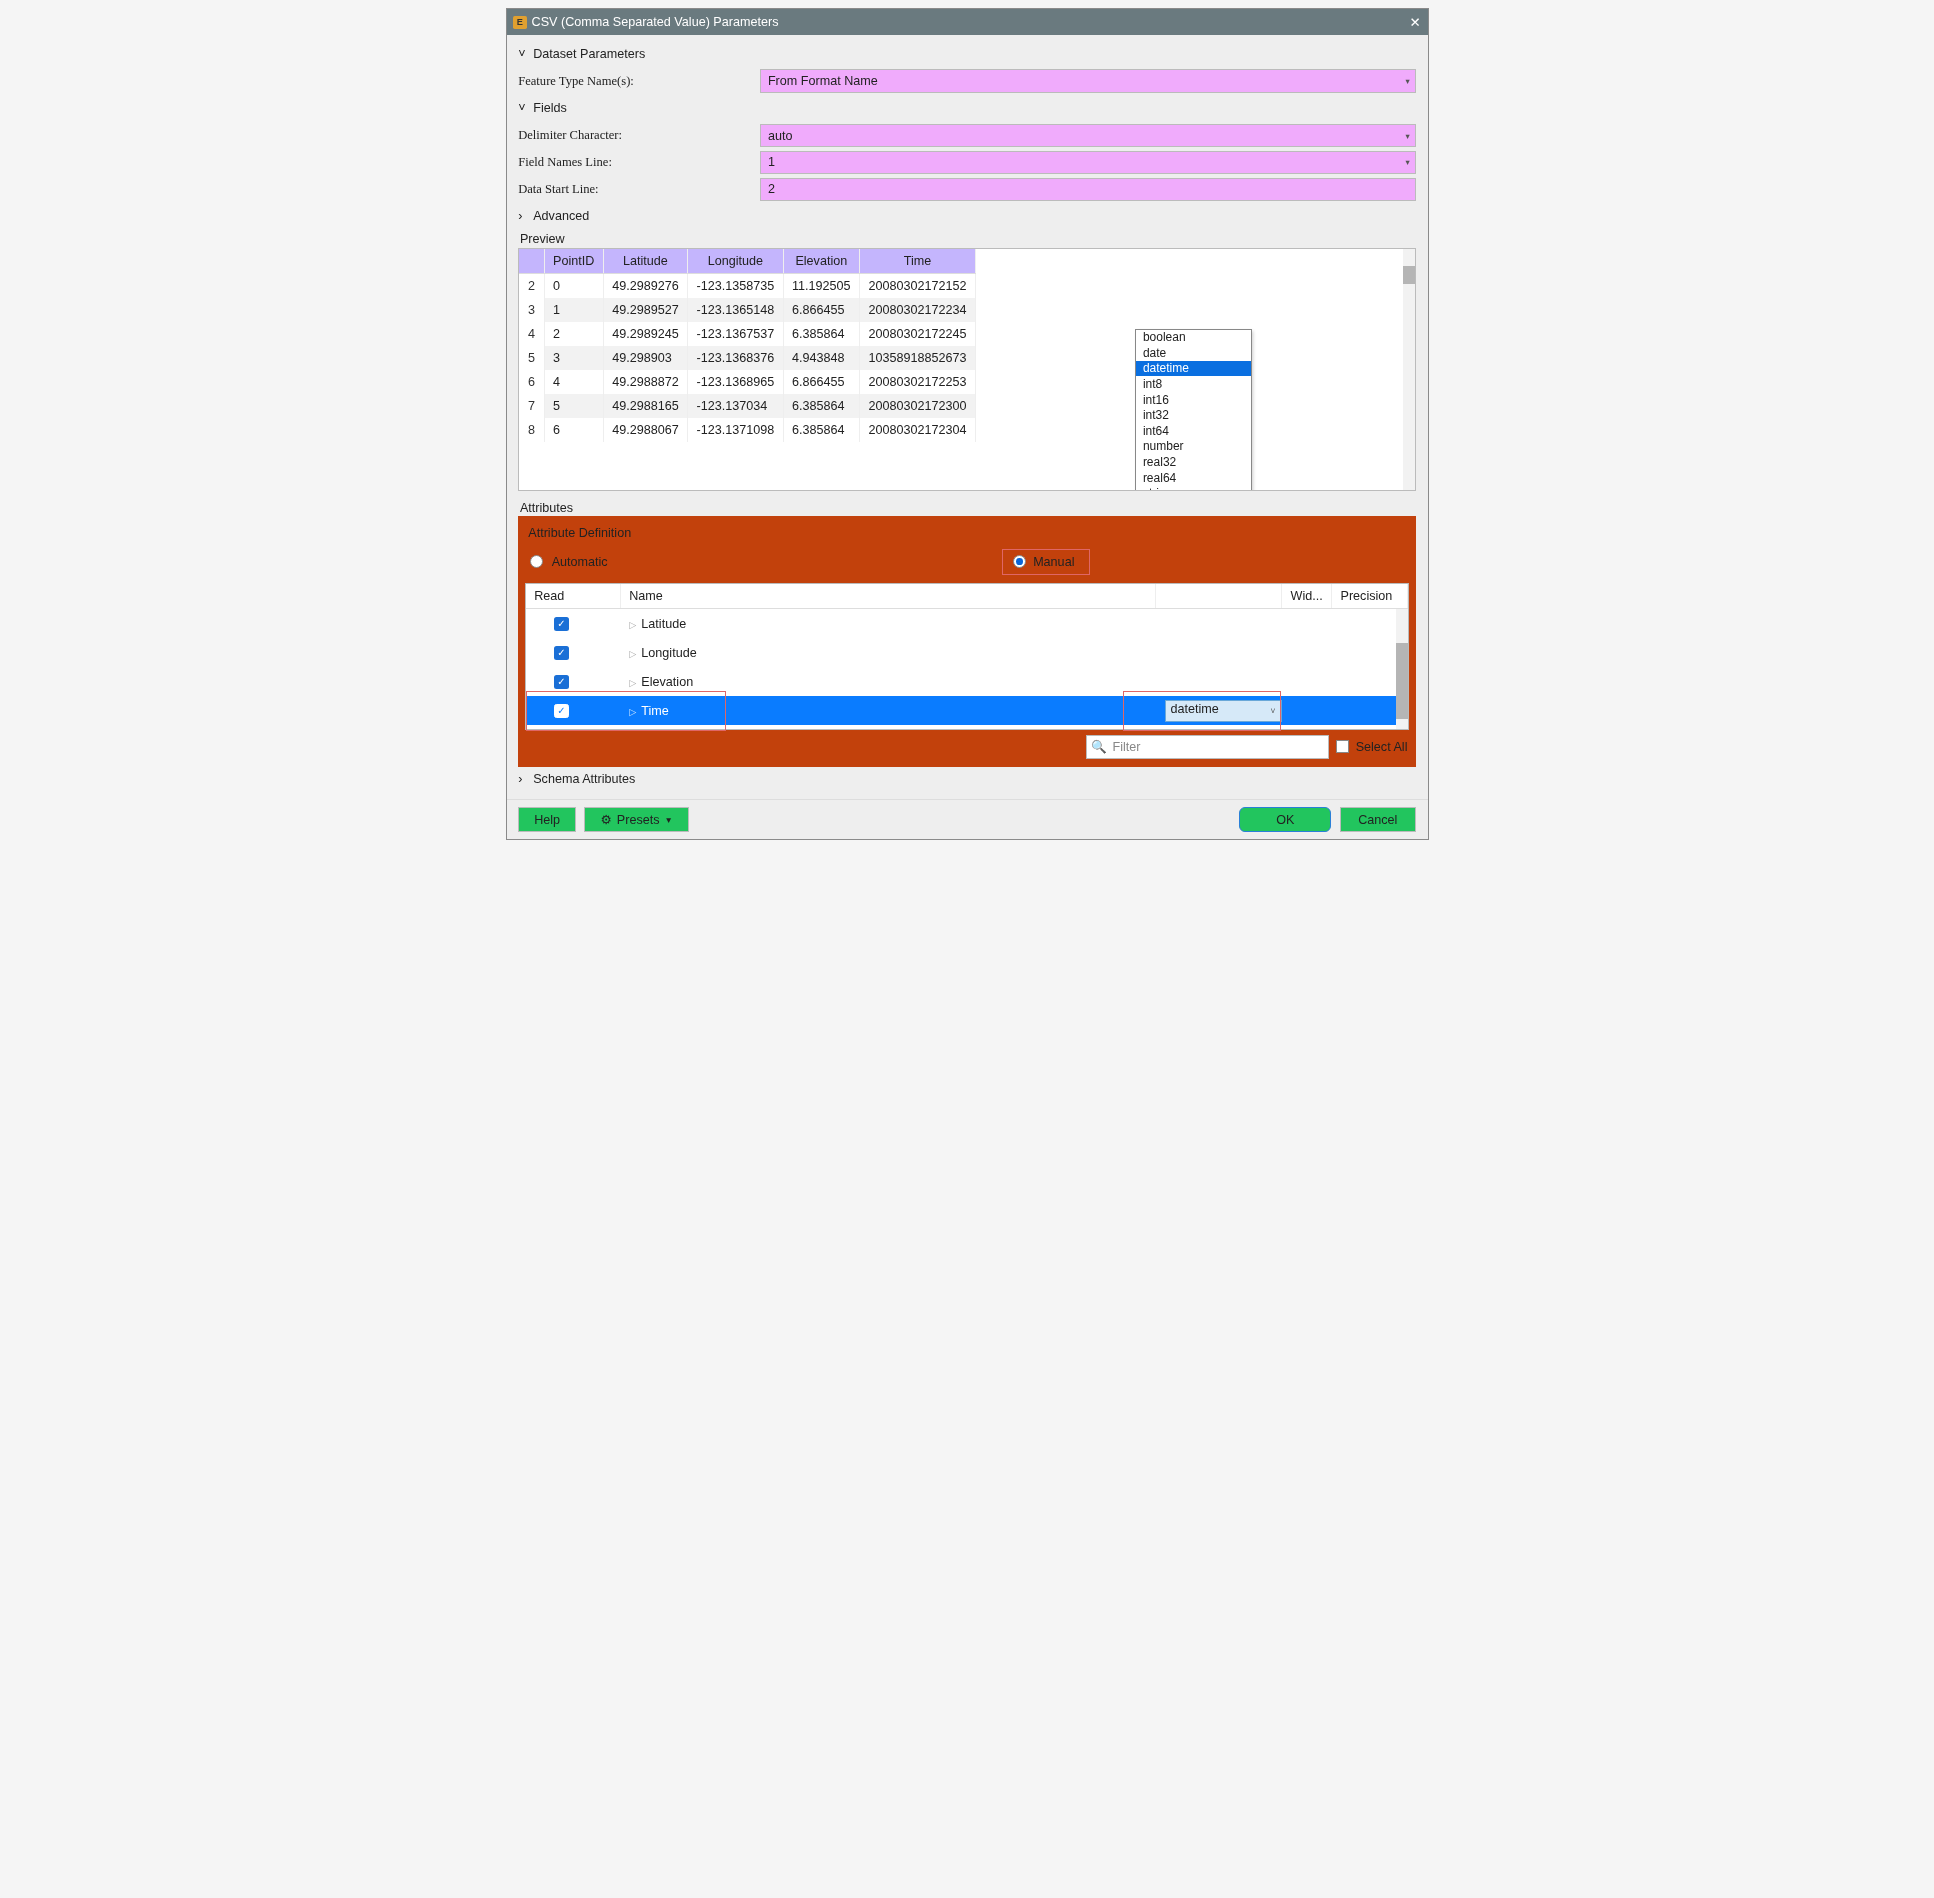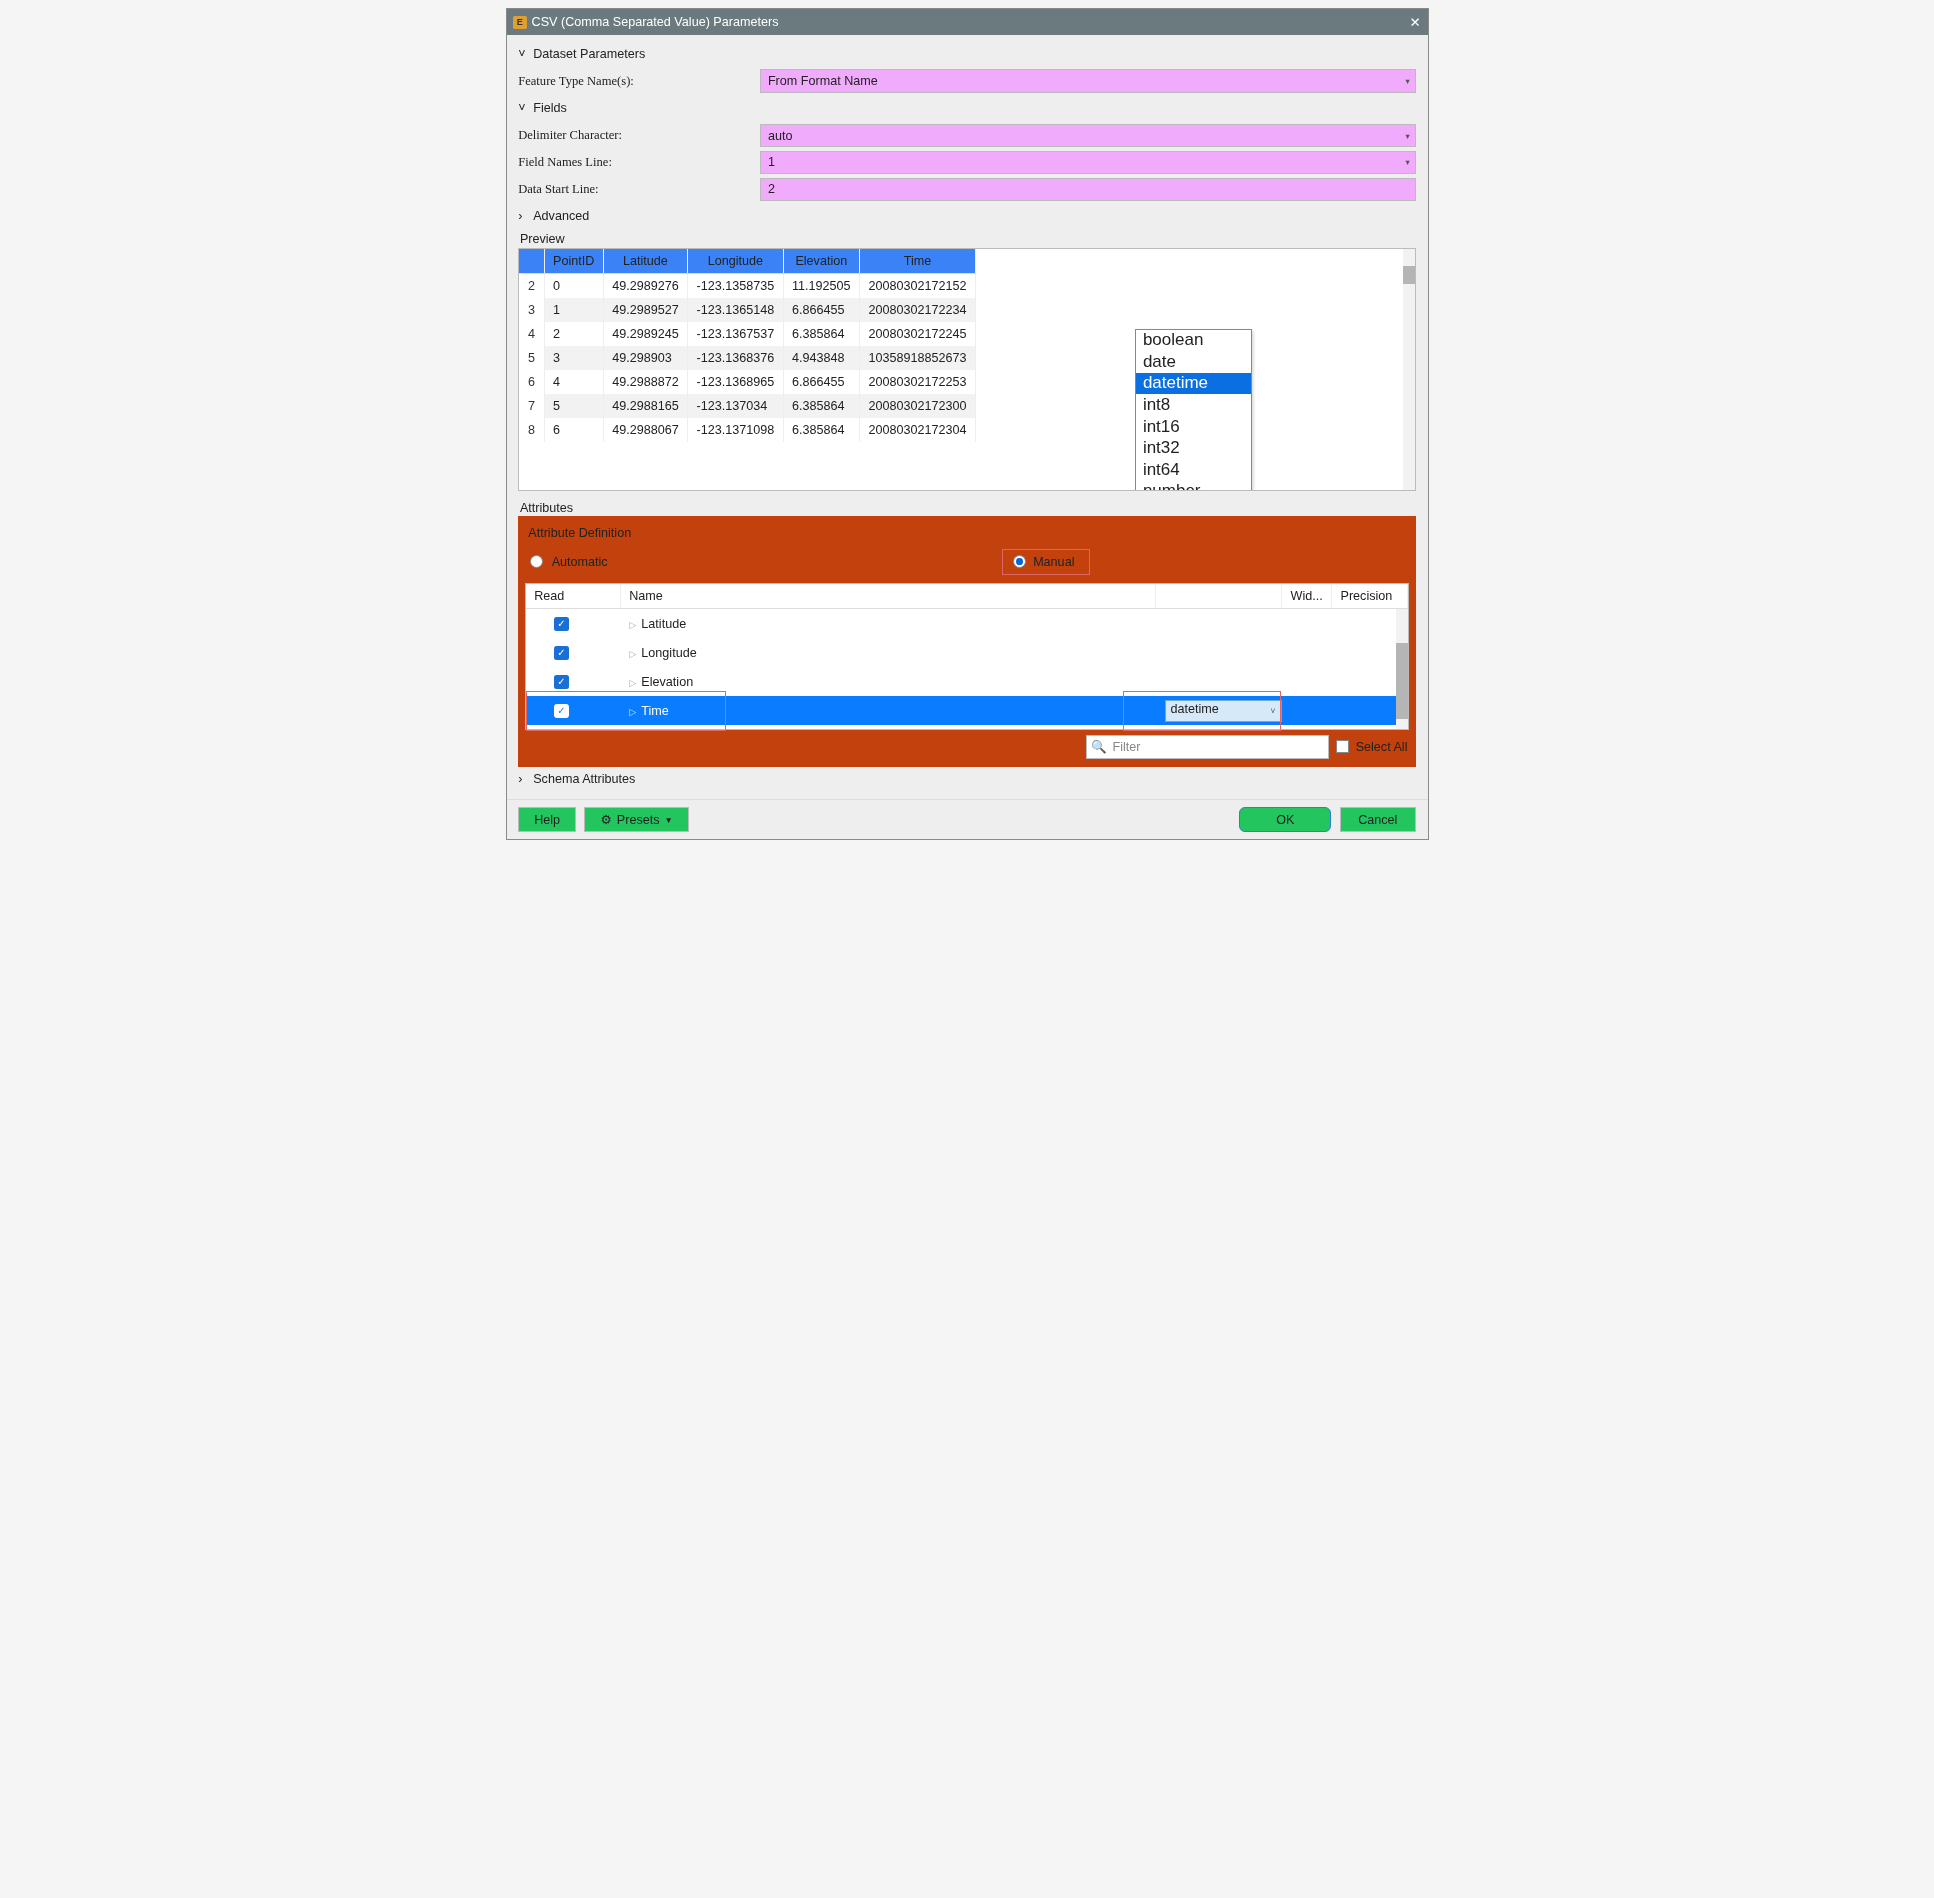--- a/index.html
+++ b/index.html
@@ -15,21 +15,21 @@
   .form-row { display:flex; align-items:center; margin:3.4px 0; }
   .form-label { width:242px; text-align:left; padding-right:0;font-family:Liberation Serif, serif; }
   .form-field { flex:1; }
   .select, .textinput { width:100%; height:23.5px; background:#f0abfc; border:0.8px solid #bbb; padding:1.7px 20px 1.7px 6.7px; position:relative; display:flex; align-items:center; }
   .select .caret { position:absolute; right:5px; top:50%; transform:translateY(-50%); font-size:8.4px; color:#555; }
   .textinput { padding-right:6.7px; }
   .preview-label { padding:3.4px 1.7px 1.7px 1.7px; }
   .preview-box { background:#fff; border:0.8px solid #bbb; height:243px; position:relative; overflow:hidden; }
   .prev-table { border-collapse:collapse; width:auto; }
   .prev-table th, .prev-table td { padding:5px 8.4px; text-align:left; font-weight:normal; border-right:0.8px solid #eee; white-space:nowrap; }
-  .prev-table thead th { border-bottom:0.8px solid #ddd; background:#3b82f6; text-align:center; }
+  .prev-table thead th { border-bottom:0.8px solid #ddd; background:#c4b5fd; text-align:center; }
   .prev-table tbody tr:nth-child(even) td.data { background:#f2f2f2; }
   .prev-table td.rowhdr { color:#333; text-align:center; width:25px; }
   .pv-scroll { position:absolute; right:0; top:0; width:11.7px; height:100%; background:#f2f2f2; }
   .pv-thumb { position:absolute; top:17px; right:0; width:11.7px; height:18.5px; background:#b5b5b5; }
   .attributes-label { padding:10px 1.7px 1.7px 1.7px; }
   .attr-box { background:#c2410c; padding:6.7px 6.7px 3.4px 6.7px; }
   .attr-def-label { padding:3.4px 3.4px 8.4px 3.4px; }
   .radio-row { display:flex; align-items:center; gap:8.4px; padding:0 5px 8.4px 5px; }
   .radio { width:13.4px; height:13.4px; border:0.8px solid #888; border-radius:50%; display:inline-flex; align-items:center; justify-content:center; background:#fff; }
   .radio.checked::after { content:""; width:6.7px; height:6.7px; background:#0a66d8; border-radius:50%; display:block; }
@@ -58,21 +58,21 @@
   .attr-thumb { position:absolute; top:34px; right:0; width:11.7px; height:76px; background:#b5b5b5; }
   .filter-row { display:flex; align-items:center; gap:6.7px; padding:5px 1.7px; justify-content:flex-end; }
   .filter-box { width:243px; height:23.5px; background:#fff; border:0.8px solid #bbb; display:flex; align-items:center; padding:0 5px; gap:5px; color:#888; }
   .cb { width:13.4px; height:13.4px; border:0.8px solid #888; background:#fff; display:inline-block; }
   .footer { display:flex; align-items:center; padding:6.7px 11.7px; gap:8.4px; border-top:0.8px solid #ddd; background:#eeeeee; }
   .btn { height:25px; padding:0 15px; background:#22c55e; border:0.8px solid #bbb; display:inline-flex; align-items:center; gap:5px; cursor:pointer; }
   .btn.primary { border:0.8px solid #2a7fd8; }
   .spacer { flex:1; }
   
   .dropdown-popup { position:absolute; width:117px; background:#fff; border:0.8px solid #888; box-shadow:1.7px 1.7px 3.4px rgba(0,0,0,0.2); z-index:50; }
-  .dropdown-popup .opt { padding:0.8px 6.7px; font-size:17px; }
+  .dropdown-popup .opt { padding:0.8px 6.7px; font-size:12px; }
   .dropdown-popup .opt.selected { background:#0a6fe0; color:#fff; }
   .dd-wrap { position:relative; }
 </style>
 </head>
 <body>
 
 <div class="window">
   <div class="titlebar">
     <div class="left">
       <span class="icon">E</span>

